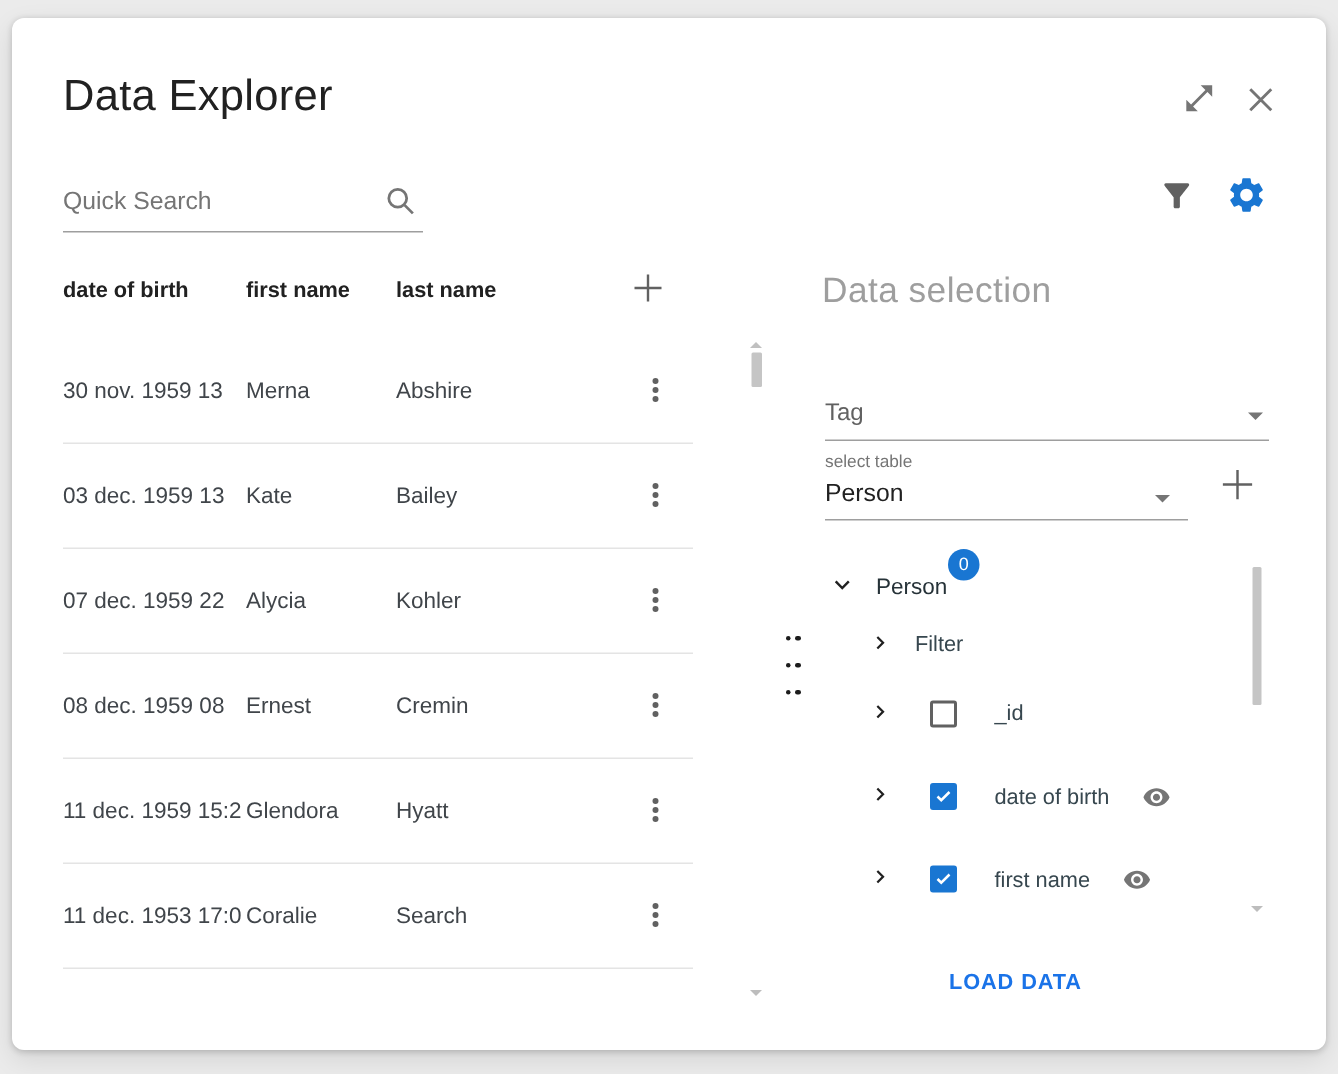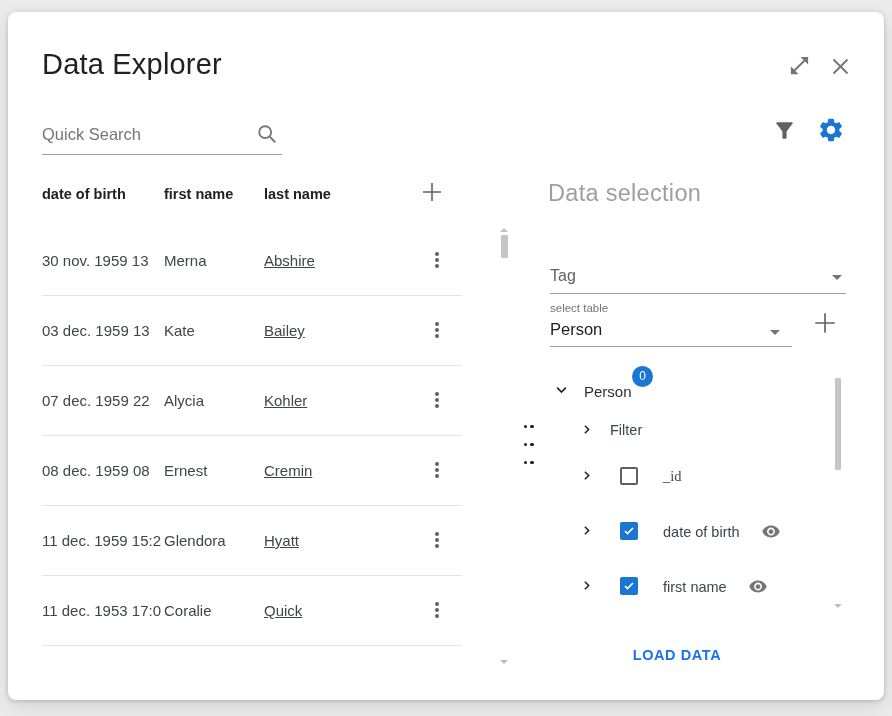--- a/index.html
+++ b/index.html
@@ -30,21 +30,21 @@
   .search-input::placeholder { color:#757575; opacity:1; }
   .search-icon { position:absolute; right:4px; top:6px; }
 
   
   .th { top:174px; font-size:14.5px; font-weight:bold; color:#212121; }
   .rows { left:34px; top:214px; width:420px; }
   .trow { position:relative; height:70px; border-bottom:1px solid #e4e4e4; }
   .cell { position:absolute; top:26px; font-size:15px; color:#40454a; white-space:nowrap; overflow:hidden; }
   .c-date { left:0; width:119px; }
   .c-first { left:122px; width:96px; }
-  .c-last { left:222px; width:120px;text-decoration:underline; }
+  .c-last { left:222px; width:120px; }
   .kebab { position:absolute; left:386px; top:24px; width:18px; height:20px; }
   .kebab i { display:block; width:4px; height:4px; border-radius:50%; background:#616161; margin:2px auto; }
 
   
   .panel-heading { left:540px; top:168px; font-size:23.5px; color:#9e9e9e; font-weight:400; letter-spacing:.3px; }
   .field { border-bottom:1px solid #9e9e9e; }
   .tag-field { left:542px; top:250px; width:296px; height:32px; }
   .tag-label { position:absolute; left:0; top:5px; font-size:16px; color:#616161; }
   .dd-arrow { position:absolute; width:0; height:0; border-left:5px solid transparent; border-right:5px solid transparent; border-top:5px solid #757575; }
   .table-select-label { left:542px; top:290px; font-size:11.5px; color:#757575; }
@@ -185,21 +185,21 @@
       <span class="cell c-last">Hyatt</span>
       <span class="kebab">
           <i></i>
           <i></i>
           <i></i>
         </span>
     </div>
     <div class="trow">
       <span class="cell c-date">11 dec. 1953 17:0</span>
       <span class="cell c-first">Coralie</span>
-      <span class="cell c-last">Quick</span>
+      <span class="cell c-last">Search</span>
       <span class="kebab">
           <i></i>
           <i></i>
           <i></i>
         </span>
     </div>
   </div>
 
   <div class="abs sb-arrow-up" style="left:492px;top:216px;"></div>
   <div class="abs sb-thumb" style="left:493px;top:223px;width:7px;height:23px;"></div>
@@ -241,21 +241,21 @@
 
   <div class="tree-row" style="left:572px;top:410px;">
     <span class="chev">
       <svg width="13" height="13" viewBox="0 0 24 24">
           <path fill="none" stroke="#212121" stroke-width="2.8" d="M9 5l7 7-7 7"></path>
         </svg>
     </span>
     <span class="tree-label" style="position:absolute;left:30px;top:0;">Filter</span>
   </div>
 
-  <div class="tree-row" style="left:572px;top:456px;width:260px;height:20px;font-family:Liberation Serif, serif;">
+  <div class="tree-row" style="left:572px;top:456px;width:260px;height:20px;">
     <span class="chev">
       <svg width="13" height="13" viewBox="0 0 24 24">
           <path fill="none" stroke="#212121" stroke-width="2.8" d="M9 5l7 7-7 7"></path>
         </svg>
     </span>
     <span class="checkbox" style="left:40px;top:-1px;">
       
     </span>
     <span class="tree-label" style="position:absolute;left:83px;top:0;">_id</span>
   </div>

